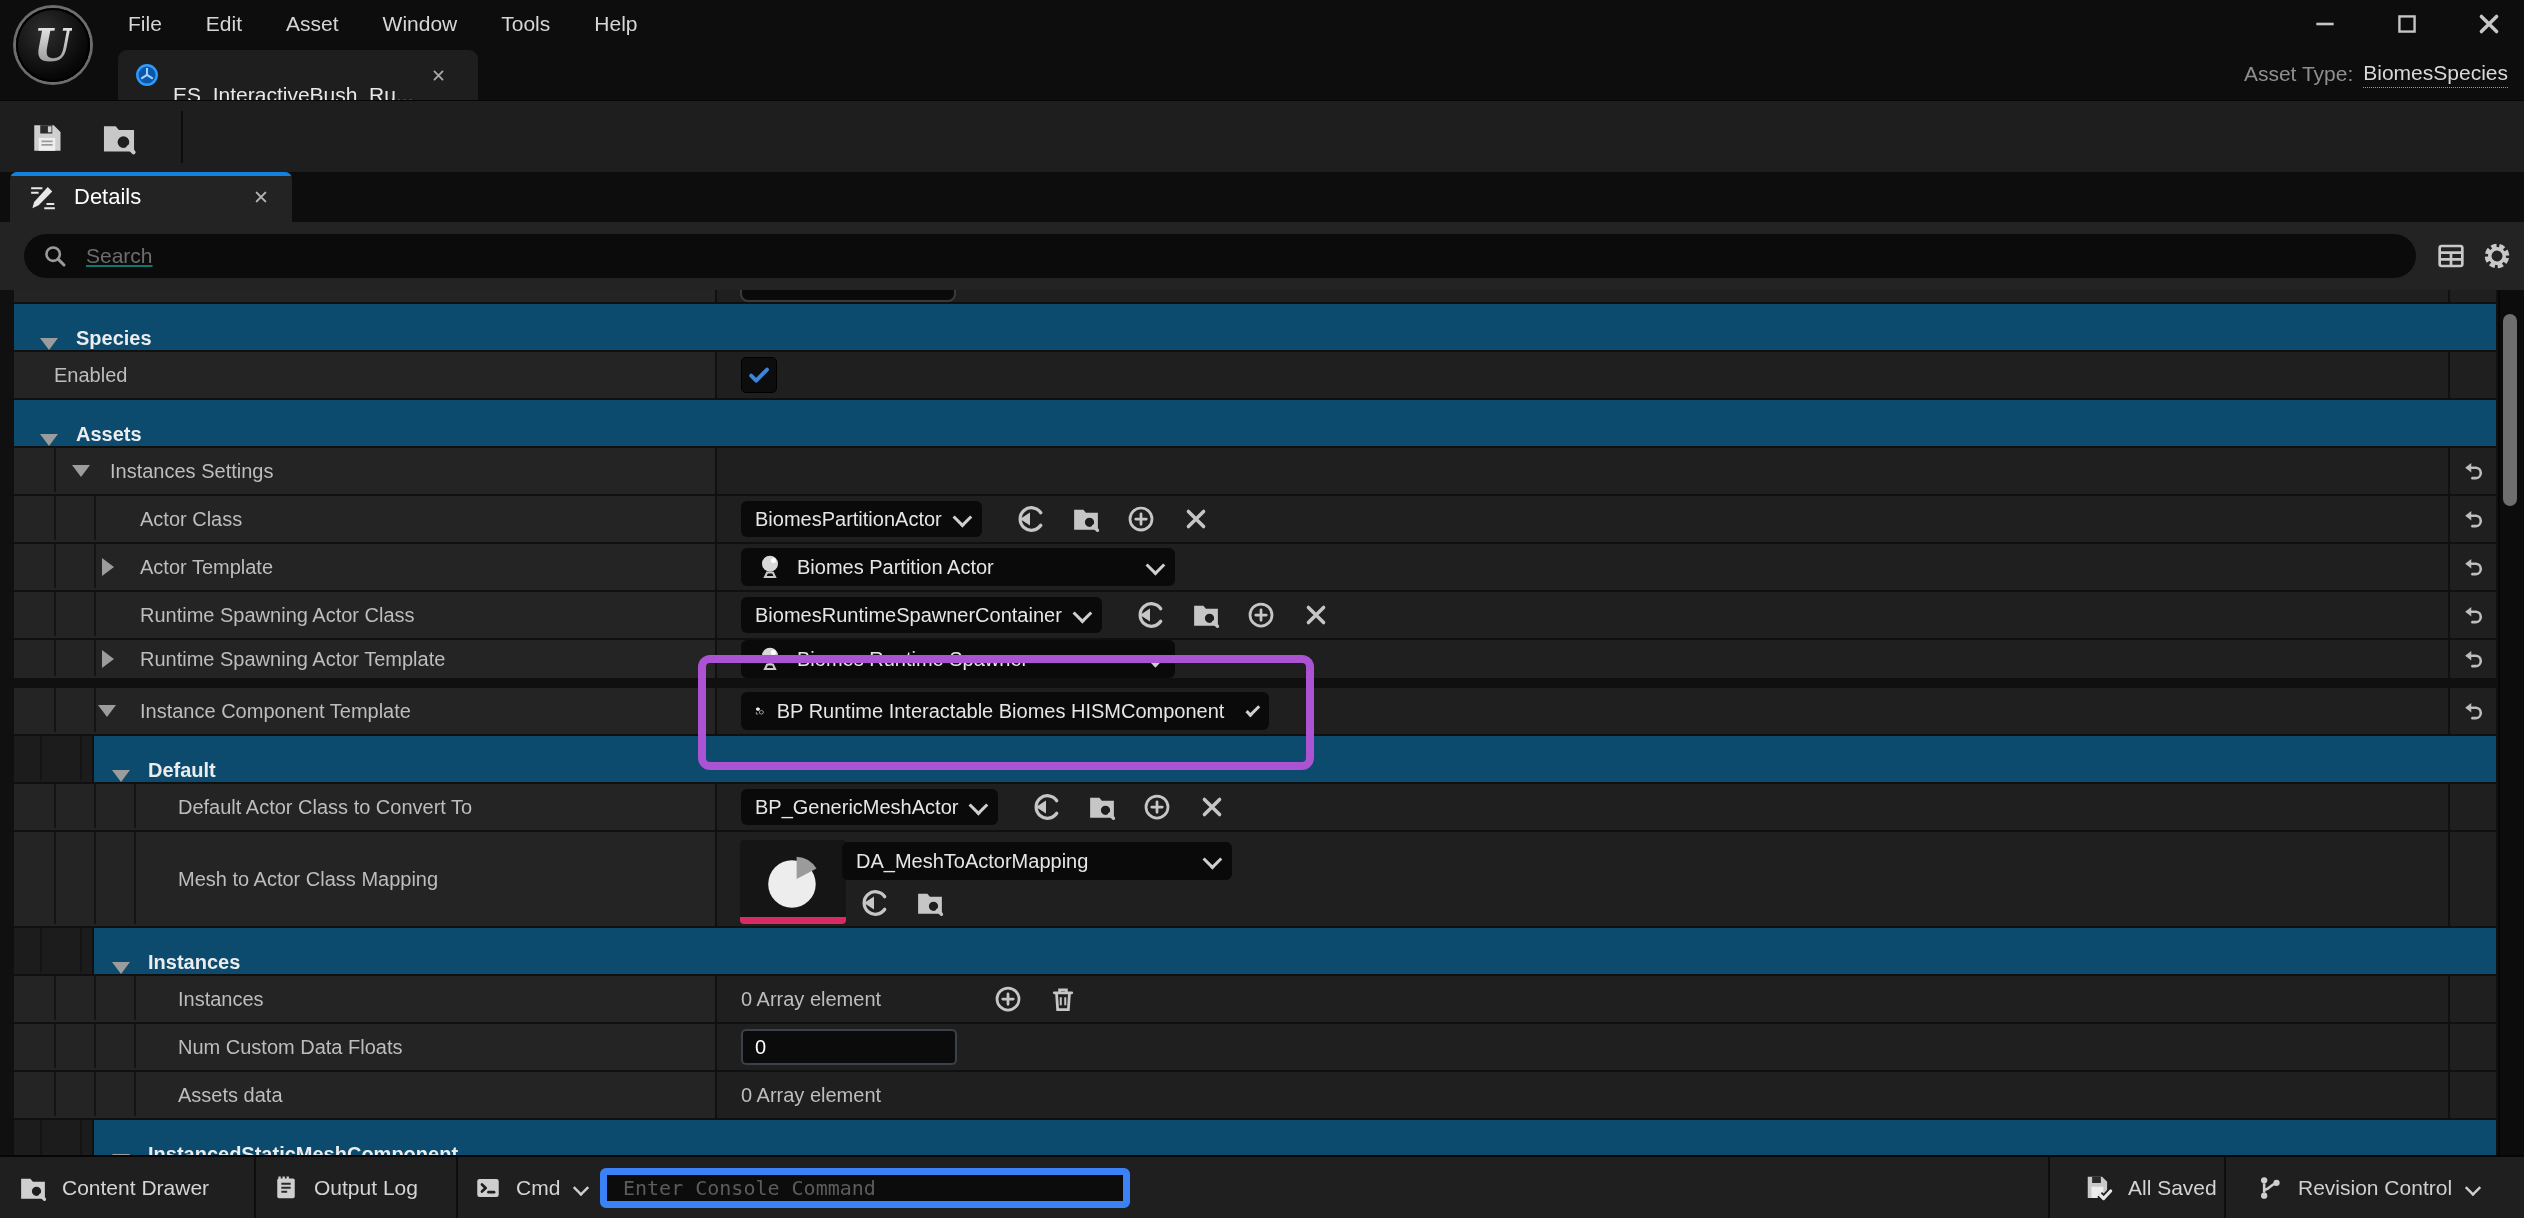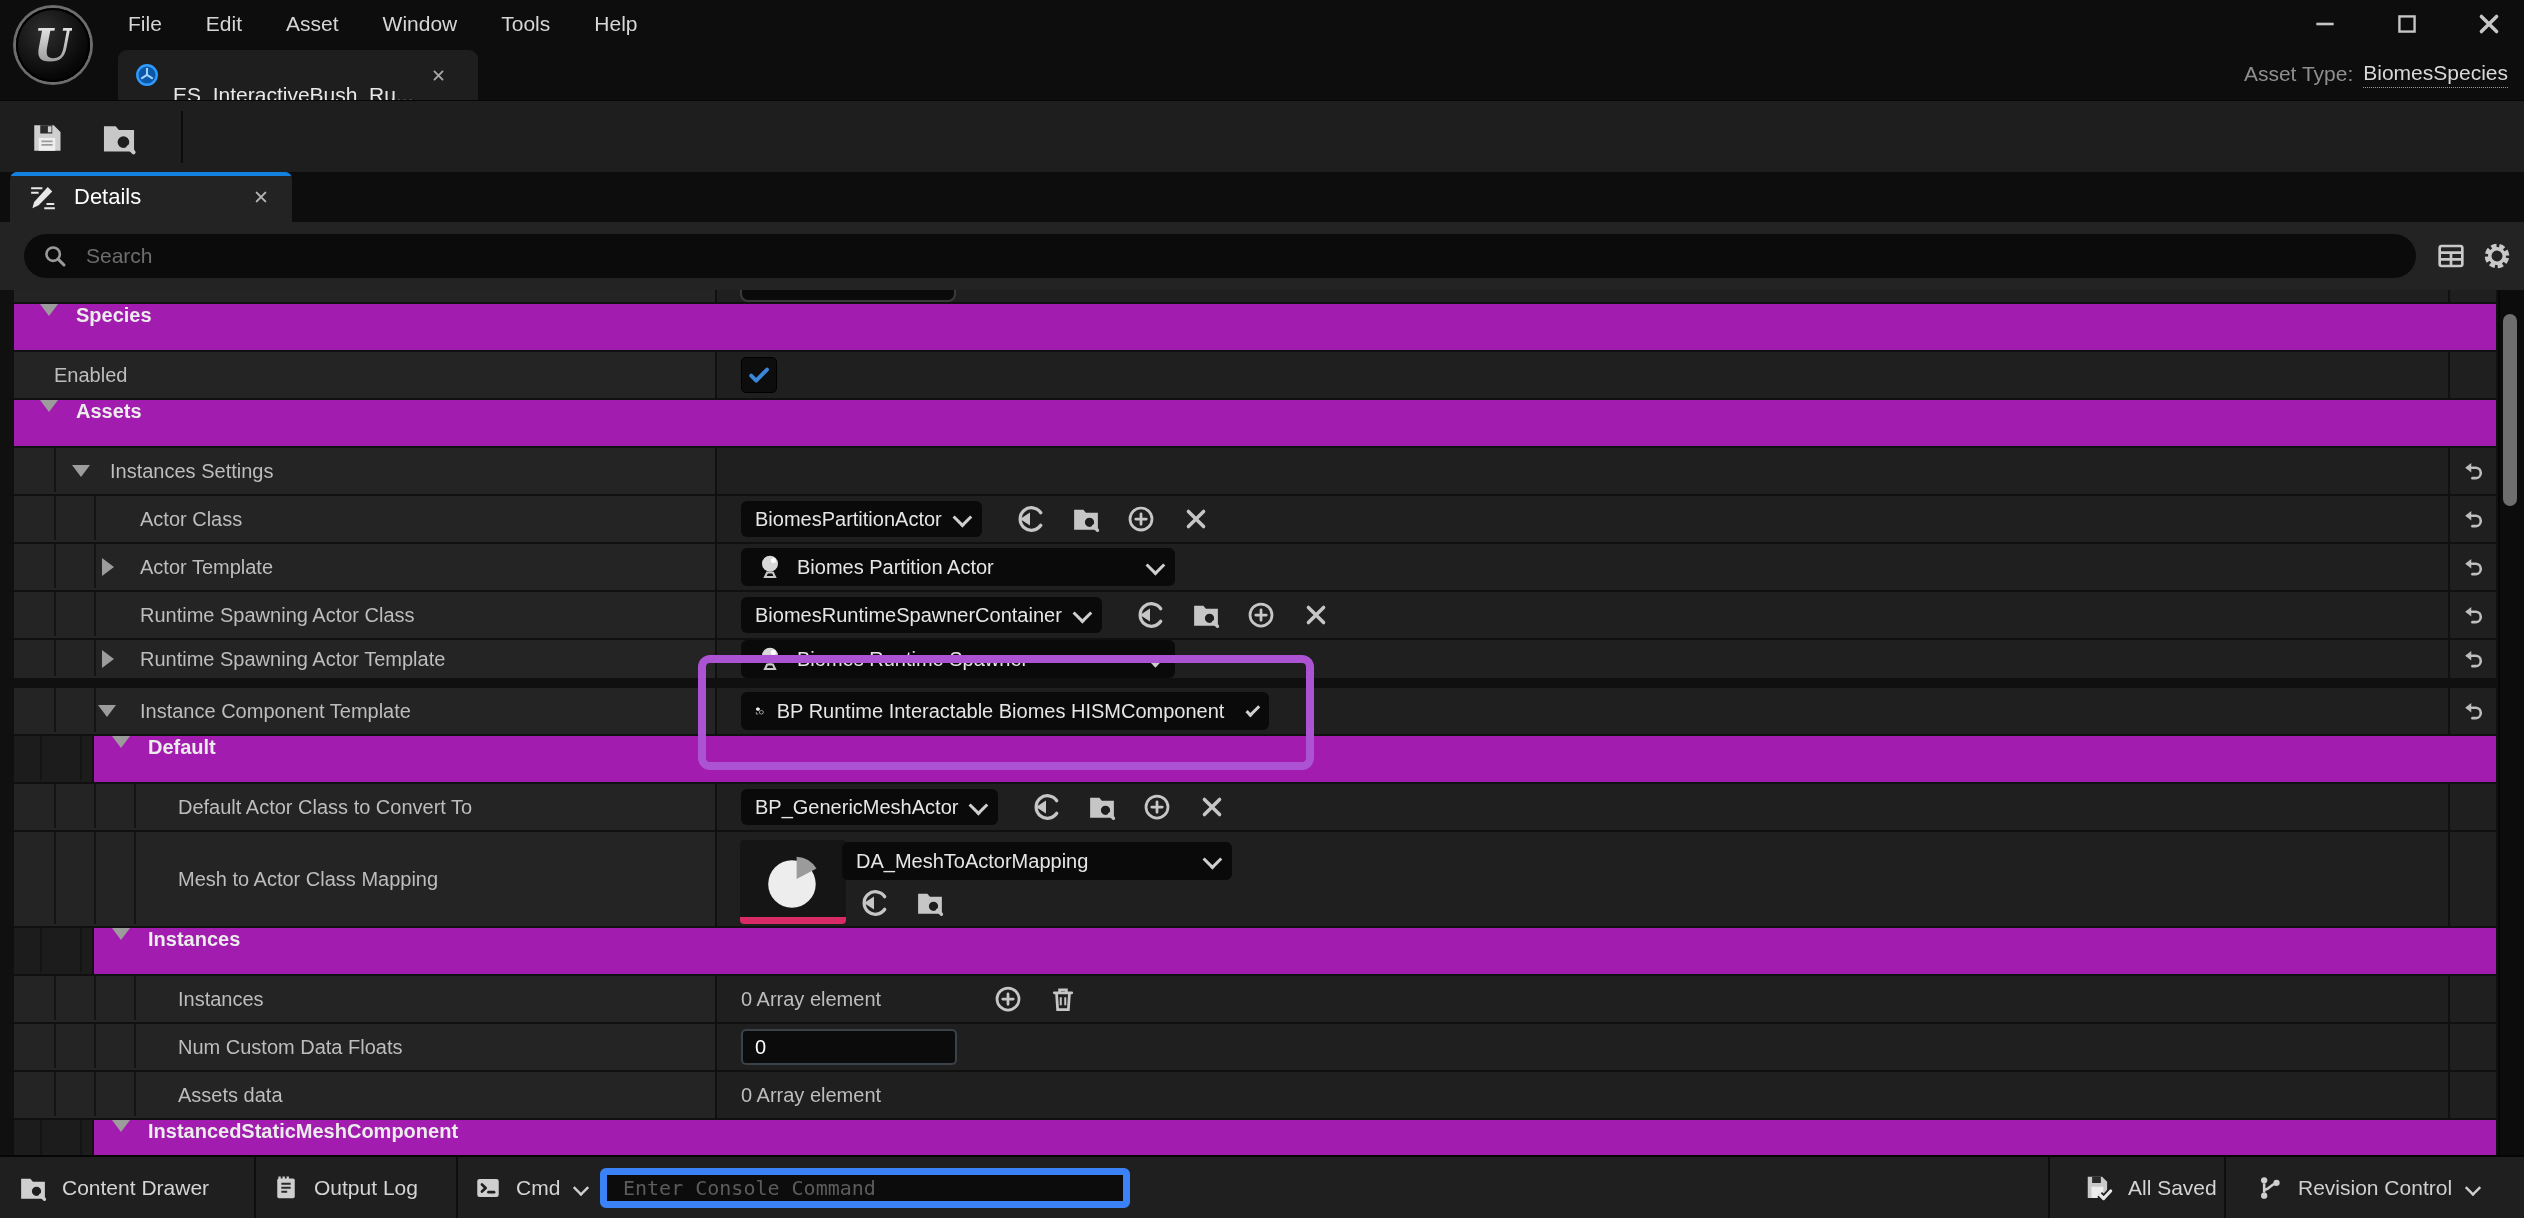--- a/index.html
+++ b/index.html
@@ -31,29 +31,29 @@
   .tool-sep{position:absolute;left:181px;top:10px;width:2px;height:52px;background:#0b0b0b;}
   
   .paneltabs{position:absolute;left:0;top:172px;width:2524px;height:50px;background:#0d0d0d;}
   .dtab{position:absolute;left:10px;top:0;width:282px;height:50px;background:#232323;border-radius:7px 7px 0 0;
         display:flex;align-items:center;padding:0 18px;box-sizing:border-box;gap:16px;overflow:hidden;}
   .dtab::before{content:"";position:absolute;left:0;top:0;right:0;height:4px;border-radius:7px 7px 0 0;background:var(--accent,#1381e0);}
   .dtab .lbl{font-size:22px;color:#fff;flex:1;}
   .searchrow{position:absolute;left:0;top:222px;width:2524px;height:68px;background:#232323;}
   .searchfield{position:absolute;left:24px;top:12px;width:2392px;height:44px;background:#0b0b0b;border-radius:22px;
                display:flex;align-items:center;padding:0 10px 0 18px;box-sizing:border-box;gap:16px;}
-  .searchfield input{flex:1;background:transparent;border:none;outline:none;color:#ffffff;font-size:21px;font-family:inherit;}
+  .searchfield input{flex:1;background:transparent;border:none;outline:none;color:#0f766e;font-size:21px;font-family:inherit;text-decoration:underline;}
   .searchfield input::placeholder{color:#6d6d6d;}
   
   .dbody{position:absolute;left:0;top:290px;width:2524px;height:865px;background:#101010;overflow:hidden;}
   .row{position:absolute;left:0;width:2524px;}
   .cell-n{position:absolute;left:14px;width:701px;top:0;bottom:2px;background:#242424;}
   .cell-v{position:absolute;left:717px;right:76px;top:0;bottom:2px;background:#1f1f1f;display:flex;align-items:center;padding-left:24px;}
   .cell-r{position:absolute;left:2450px;width:46px;top:0;bottom:2px;background:#1f1f1f;display:flex;align-items:center;justify-content:center;}
-  .hdr{position:absolute;left:14px;right:28px;top:0;bottom:2px;background:#a21caf;display:flex;align-items:flex-start;}
+  .hdr{position:absolute;left:14px;right:28px;top:0;bottom:2px;background:#0c4a6e;display:flex;align-items:flex-end;}
   .hdr.ind{left:94px;}
   .hdr-pad{position:absolute;left:14px;width:78px;top:0;bottom:2px;background:#1c1c1c;}
   .nlabel{position:absolute;top:50%;transform:translateY(-50%);font-size:20px;color:#bdbdbd;white-space:nowrap;}
   .hlabel{font-size:20px;font-weight:600;color:#ececec;white-space:nowrap;}
   .tri-d{width:0;height:0;border-left:9px solid transparent;border-right:9px solid transparent;border-top:12px solid #9c9c9c;display:inline-block;}
   .tri-r{width:0;height:0;border-top:9px solid transparent;border-bottom:9px solid transparent;border-left:12px solid #9c9c9c;display:inline-block;}
   .tri-abs{position:absolute;top:50%;transform:translateY(-50%);}
   .guide{position:absolute;top:0;bottom:2px;width:2px;background:#141414;}
   .pill{display:inline-flex;align-items:center;gap:12px;height:36px;background:#0a0a0a;border-radius:6px;
         padding:0 14px;font-size:20px;color:#e6e6e6;white-space:nowrap;}

